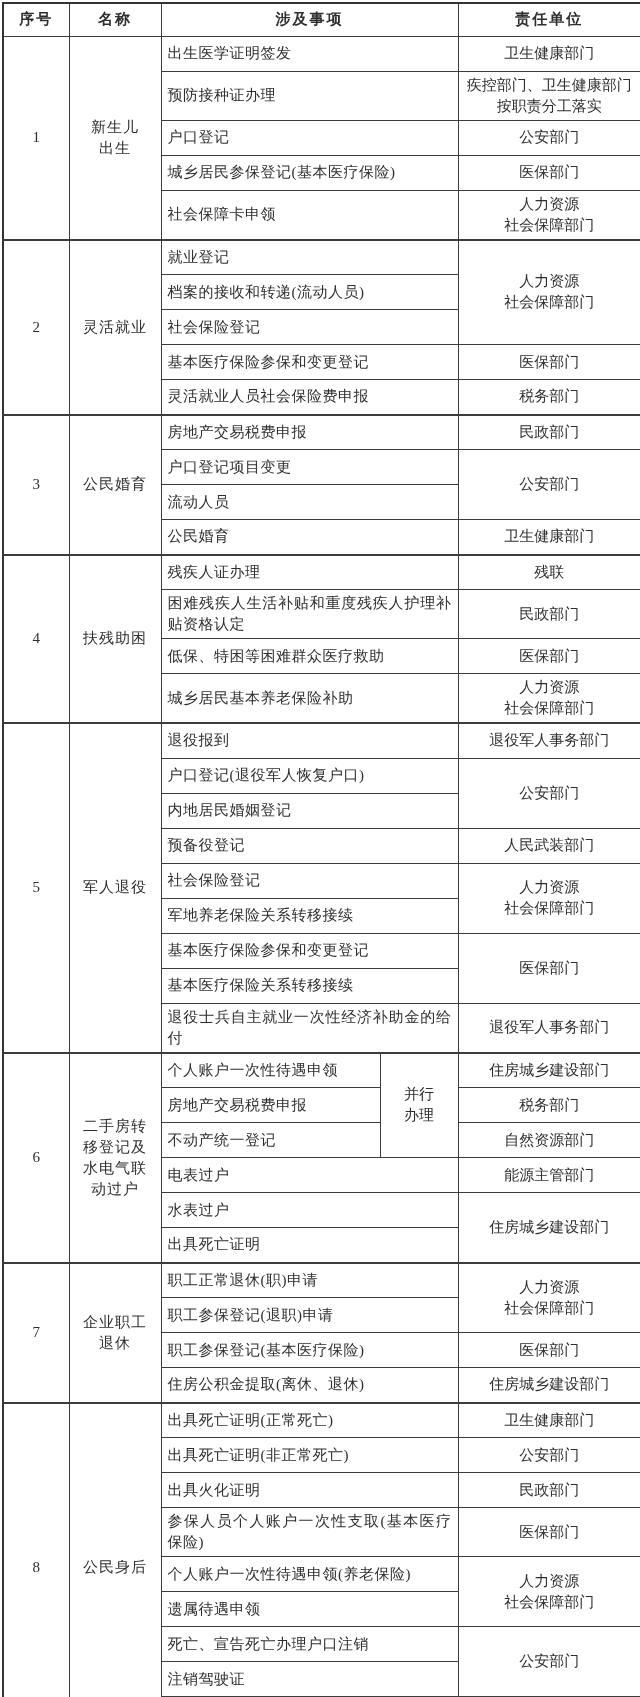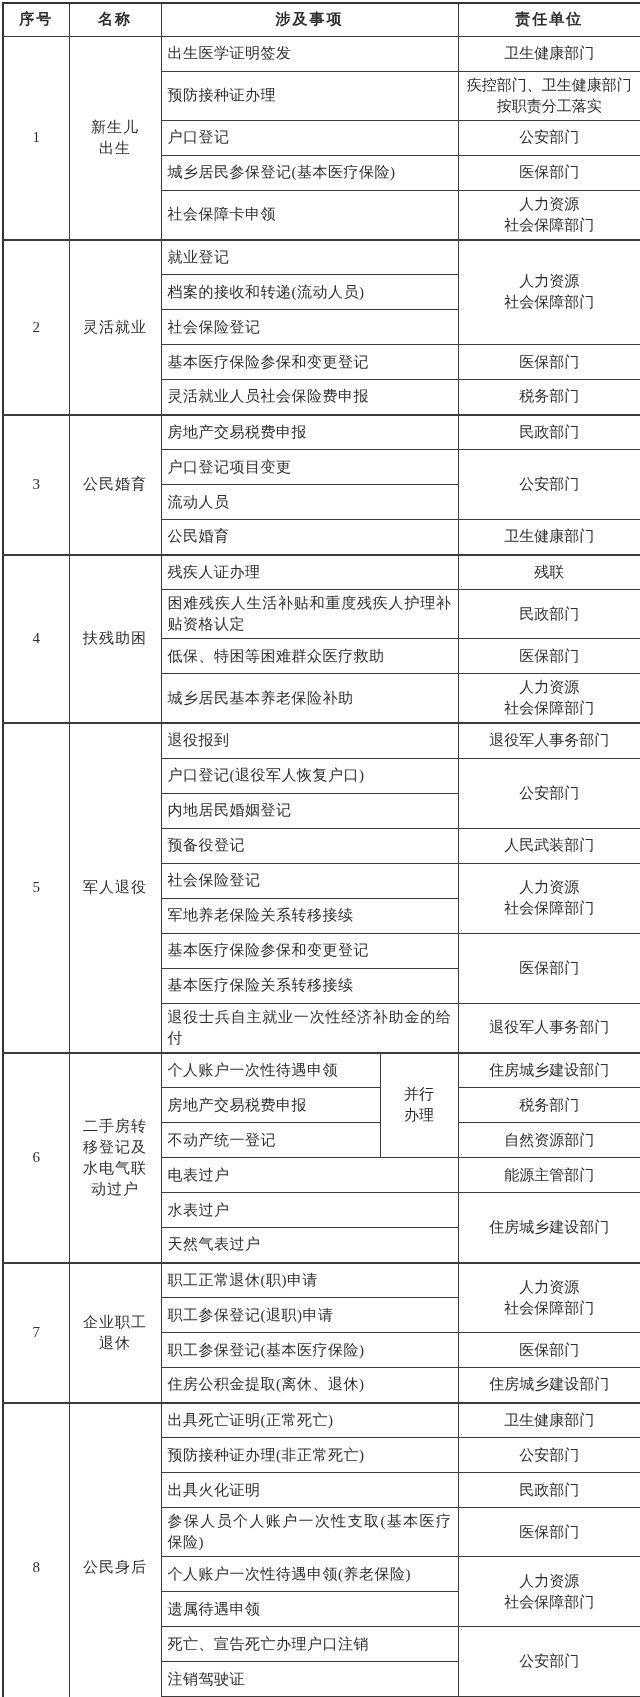--- a/index.html
+++ b/index.html
@@ -214,21 +214,21 @@
         </tr>
         <tr>
           <td class="c-matter" colspan="2">电表过户</td>
           <td class="c-unit">能源主管部门</td>
         </tr>
         <tr>
           <td class="c-matter" colspan="2">水表过户</td>
           <td class="c-unit" rowspan="2">住房城乡建设部门</td>
         </tr>
         <tr>
-          <td class="c-matter" colspan="2">天然气表过户</td>
+          <td class="c-matter" colspan="2">出具死亡证明</td>
         </tr>
         <tr class="section-start">
           <td class="c-no" rowspan="4">7</td>
           <td class="c-name" rowspan="4">企业职工
 退休</td>
           <td class="c-matter" colspan="2">职工正常退休(职)申请</td>
           <td class="c-unit" rowspan="2">人力资源
 社会保障部门</td>
         </tr>
         <tr>
@@ -242,21 +242,21 @@
           <td class="c-matter" colspan="2">住房公积金提取(离休、退休)</td>
           <td class="c-unit">住房城乡建设部门</td>
         </tr>
         <tr class="section-start">
           <td class="c-no" rowspan="9">8</td>
           <td class="c-name" rowspan="9">公民身后</td>
           <td class="c-matter" colspan="2">出具死亡证明(正常死亡)</td>
           <td class="c-unit">卫生健康部门</td>
         </tr>
         <tr>
-          <td class="c-matter" colspan="2">预防接种证办理(非正常死亡)</td>
+          <td class="c-matter" colspan="2">出具死亡证明(非正常死亡)</td>
           <td class="c-unit">公安部门</td>
         </tr>
         <tr>
           <td class="c-matter" colspan="2">出具火化证明</td>
           <td class="c-unit">民政部门</td>
         </tr>
         <tr>
           <td class="c-matter" colspan="2">参保人员个人账户一次性支取(基本医疗保险)</td>
           <td class="c-unit">医保部门</td>
         </tr>

